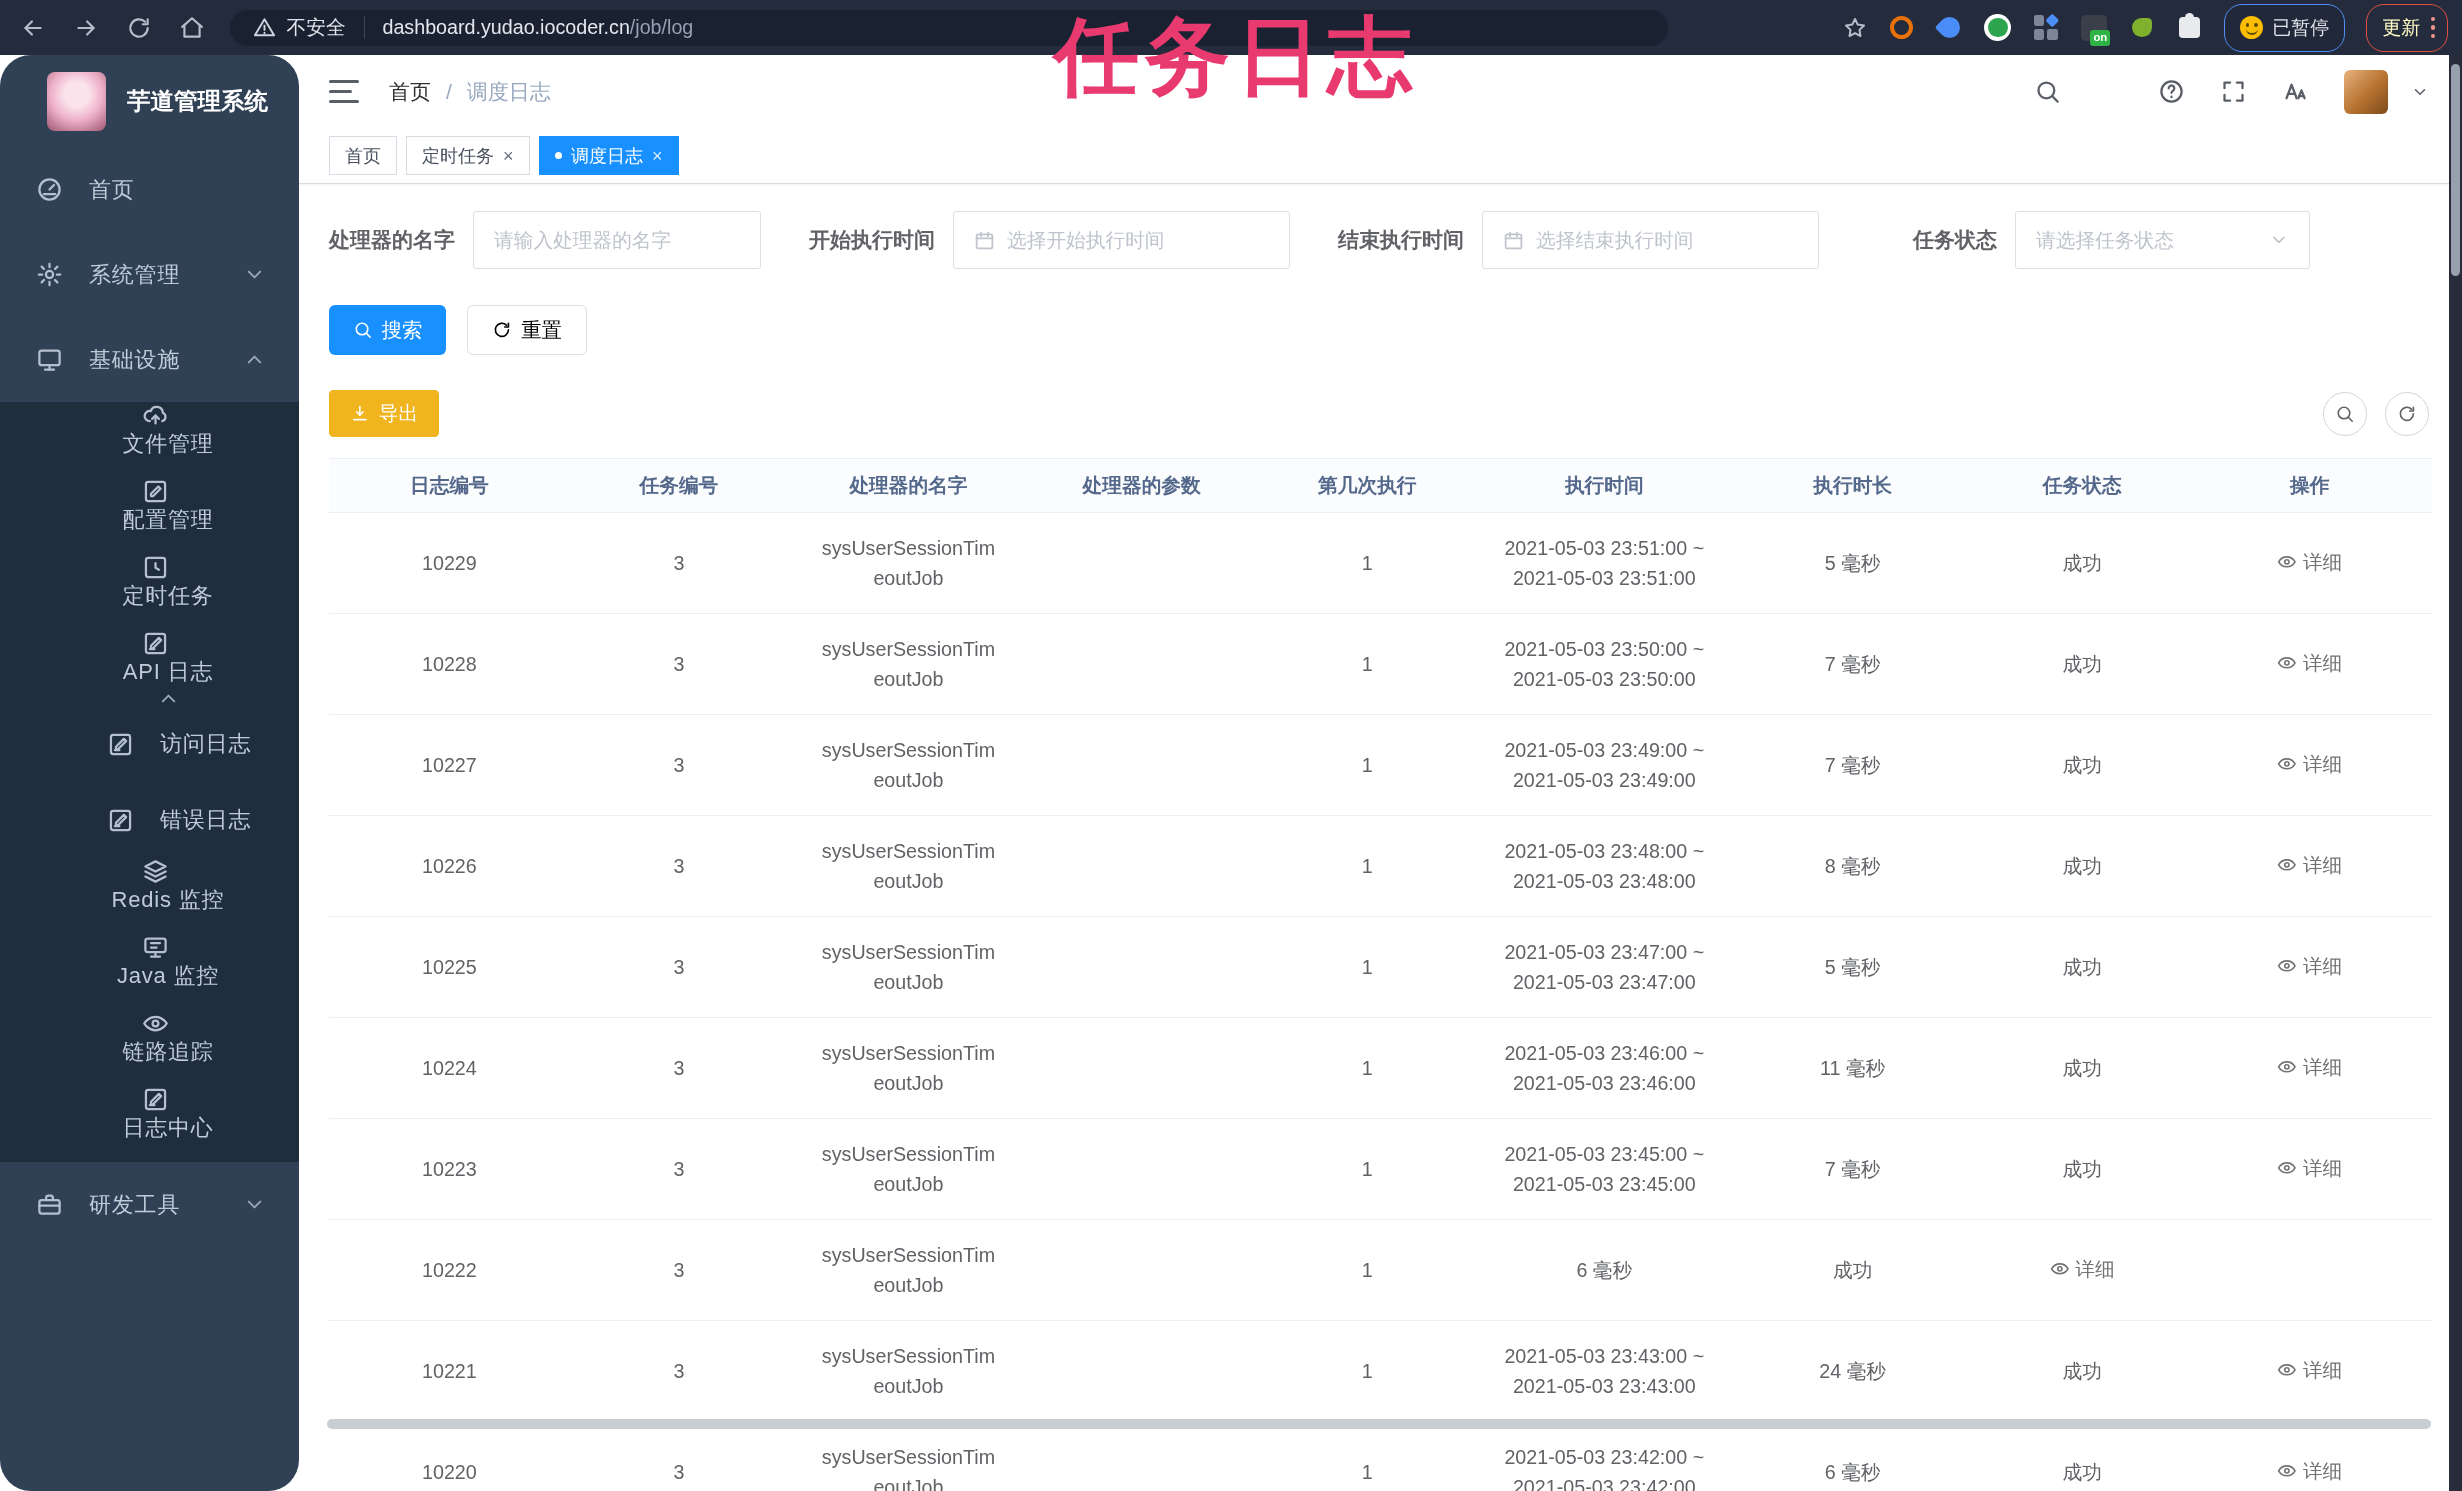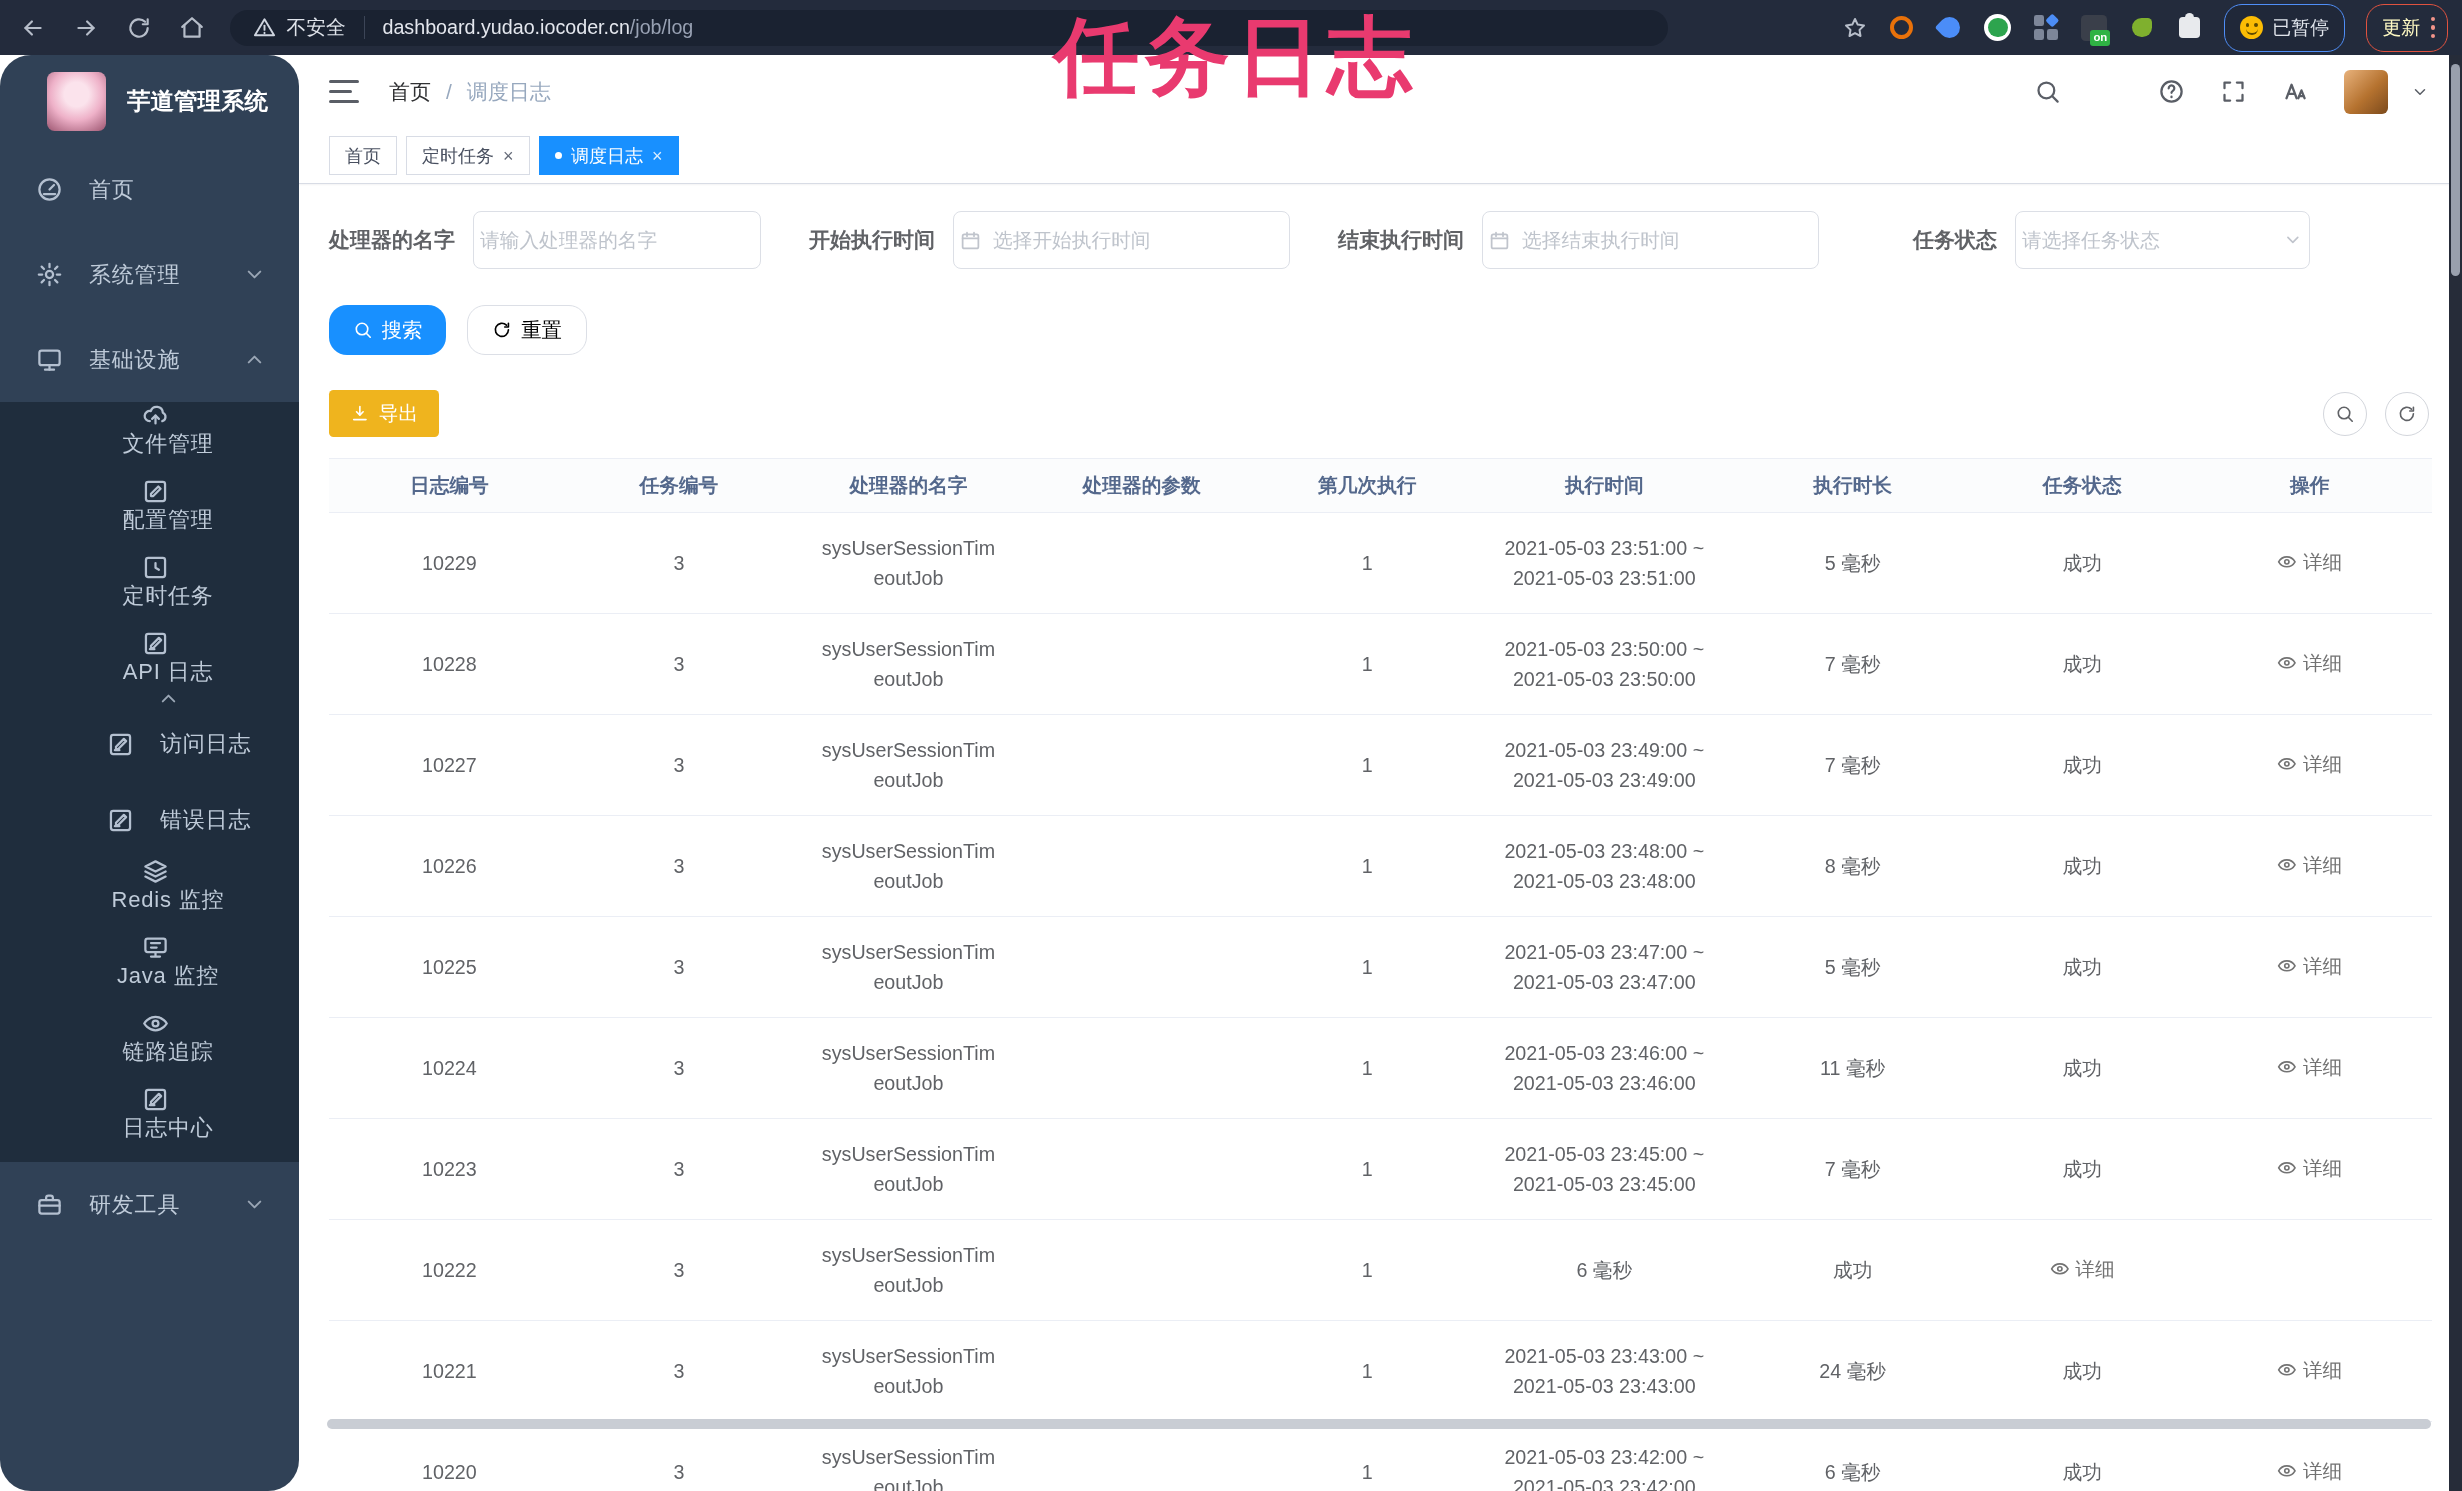--- a/index.html
+++ b/index.html
@@ -81,29 +81,29 @@
   .tag { height:39px; display:inline-flex; align-items:center; padding:0 15px; border:0.8px solid #d8dce5; background:#fff; color:#495060; font-size:18px; gap:9px; cursor:pointer; }
   .tag .dot { display:none; width:7.6px; height:7.6px; border-radius:50%; background:#fff; }
   .tag.active { background:#1890ff; border-color:#1890ff; color:#fff; }
   .tag.active .dot { display:inline-block; }
   .tag .close { font-size:18px; line-height:1; opacity:.85; }
 
   .content { padding:27px 30px 0 30px; }
   .search-form { display:flex; align-items:center; }
   .sf-group { display:flex; align-items:center; }
   .sf-label { font-size:21px; color:#606266; font-weight:600; margin-right:18px; white-space:nowrap; }
-  .sf-input { height:58px; border:0.8px solid #dcdfe6; border-radius:8px; display:flex; align-items:center; padding:0 6px; color:#bfc4cc; font-size:19.7px; background:#fff; }
+  .sf-input { height:58px; border:0.8px solid #dcdfe6; border-radius:3px; display:flex; align-items:center; padding:0 20px; color:#bfc4cc; font-size:19.7px; background:#fff; }
   .sf-input .ph { color:#bfc4cc; }
   .sf-cal { width:21px; height:21px; color:#c0c4cc; margin-right:12px; flex:none; }
   .sf-cal svg { width:21px; height:21px; }
   .sf-caret { margin-left:auto; color:#c0c4cc; }
   .sf-caret svg { width:19.7px; height:19.7px; }
 
   .btn-row { margin-top:36px; display:flex; gap:21px; }
-  .btn { height:50px; border-radius:18px; font-size:20.4px; display:inline-flex; align-items:center; justify-content:center; gap:9px; padding:0 24px; cursor:pointer; border:none; }
+  .btn { height:50px; border-radius:6px; font-size:20.4px; display:inline-flex; align-items:center; justify-content:center; gap:9px; padding:0 24px; cursor:pointer; border:none; }
   .btn svg { width:19.7px; height:19.7px; }
   .btn-primary { background:#1890ff; color:#fff; }
   .btn-plain { background:#fff; border:0.8px solid #dcdfe6; color:#000000; }
 
   .export-row { margin-top:35px; display:flex; align-items:center; justify-content:space-between; }
   .btn-warning { background:#efb41e; color:#fff; height:47px; border-radius:4.5px; font-size:19.7px; padding:0 21px; gap:9px; }
   .mini-circles { display:flex; gap:18px; margin-right:3px; }
   .mini-circle { width:44px; height:44px; border-radius:50%; border:0.8px solid #d3d6dc; display:flex; align-items:center; justify-content:center; color:#606266; background:#fff; cursor:pointer; }
   .mini-circle svg { width:19.7px; height:19.7px; }
 

